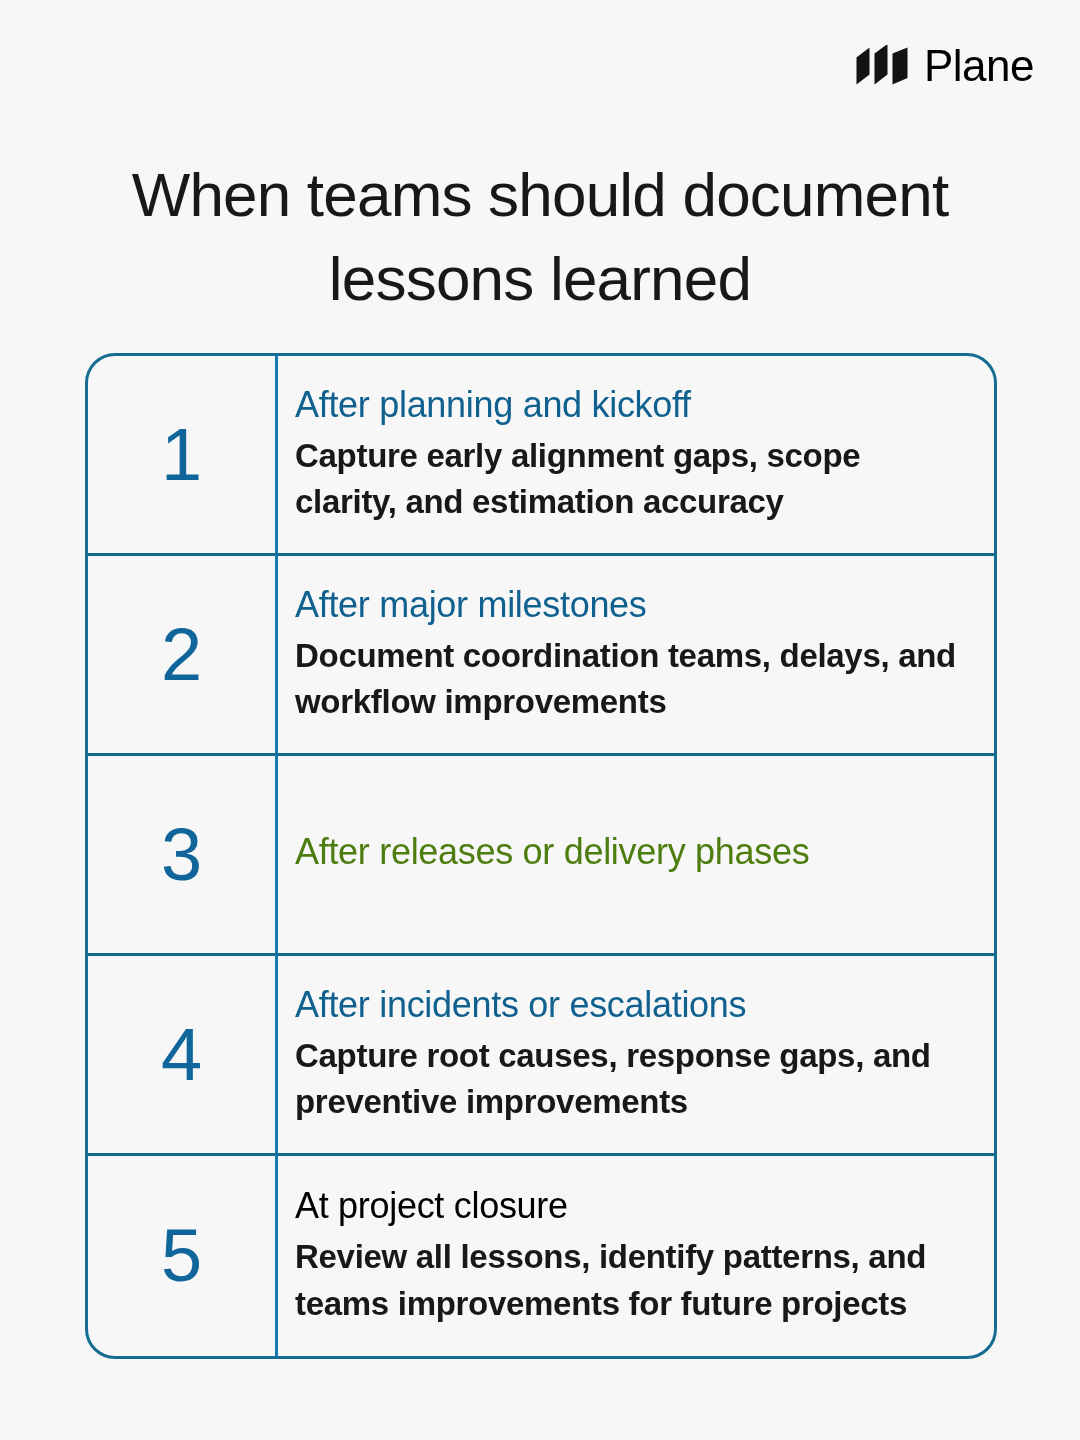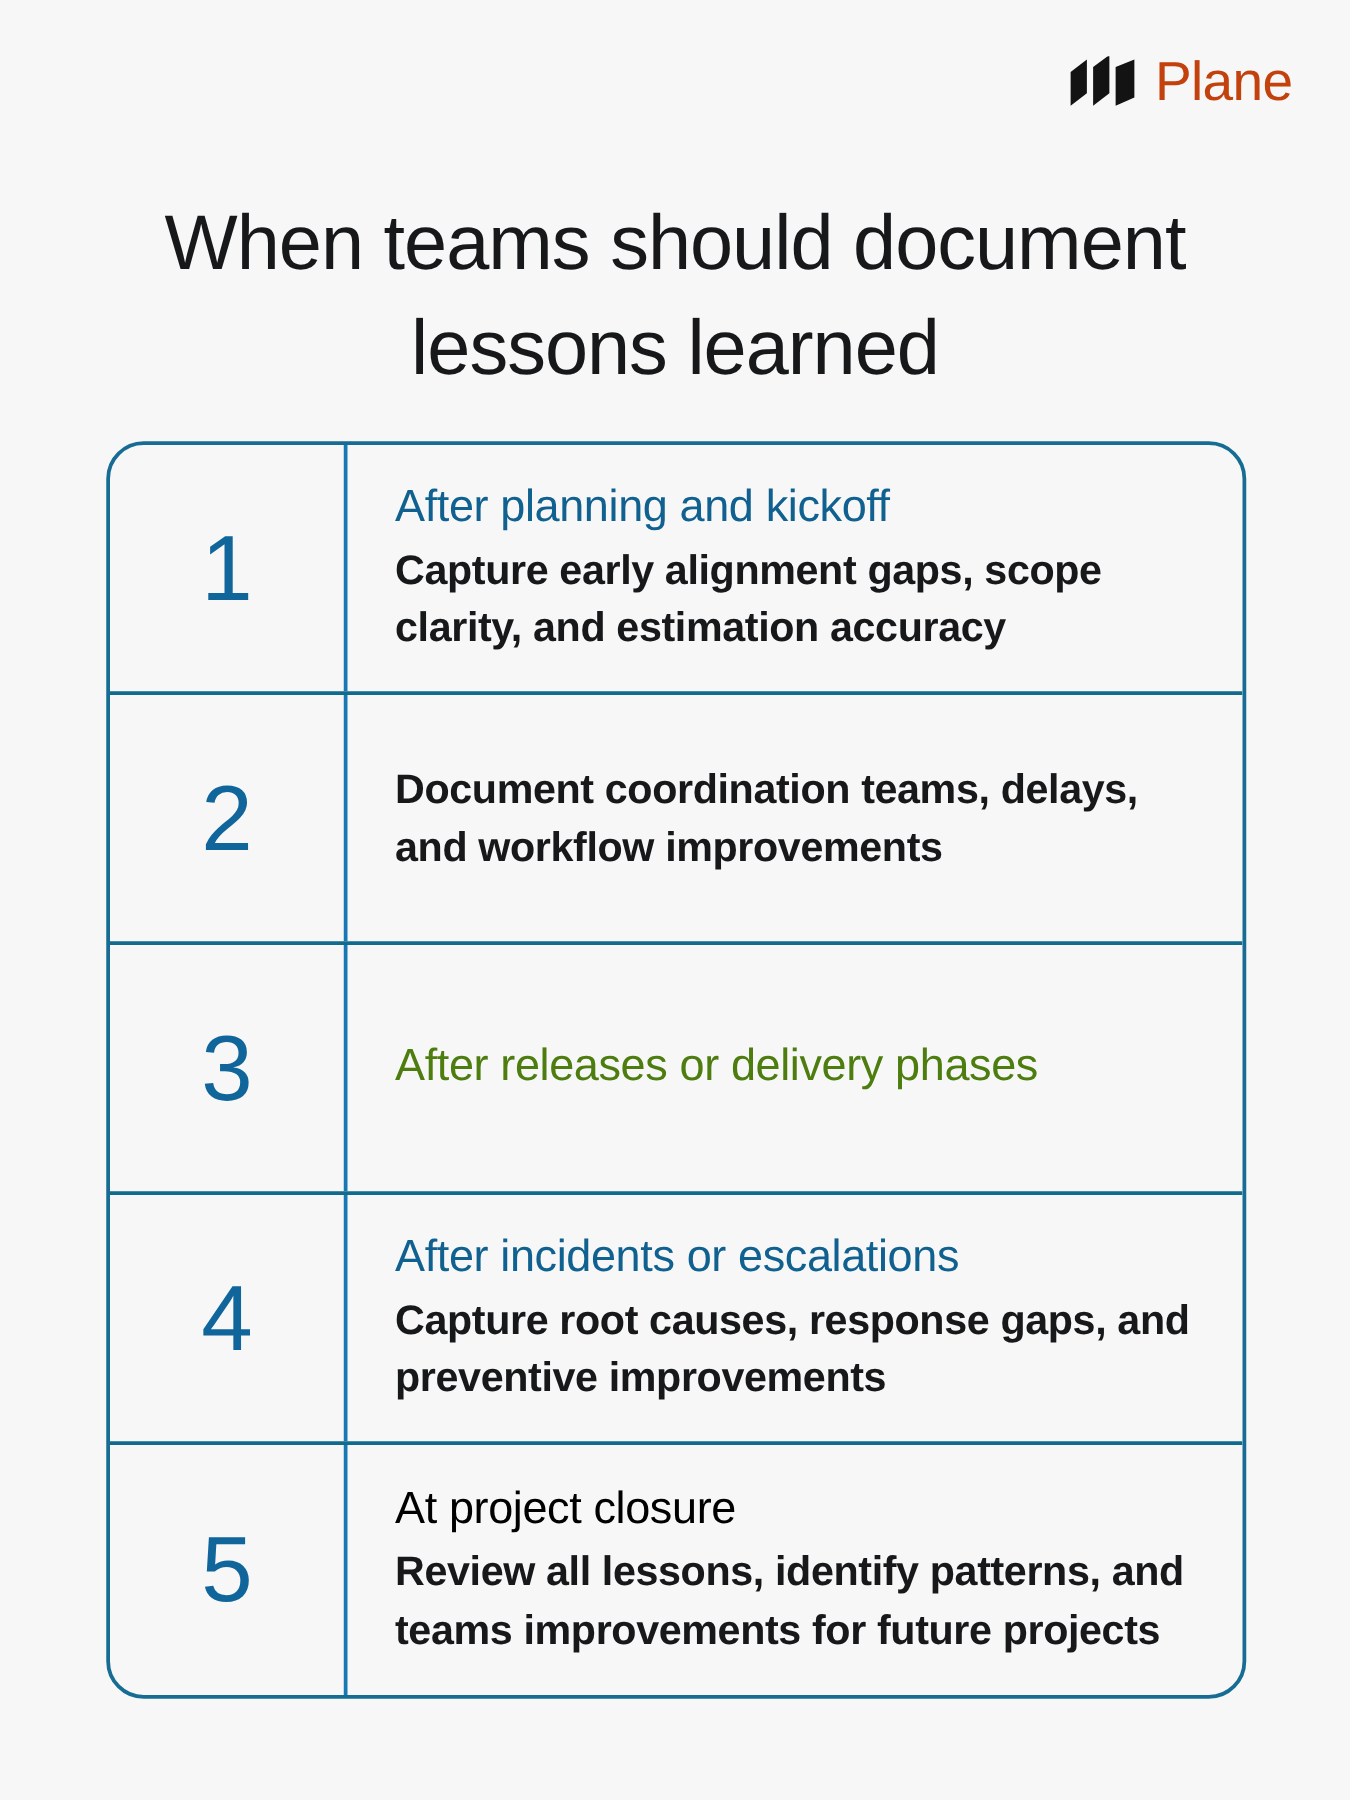--- a/index.html
+++ b/index.html
@@ -34,21 +34,21 @@
   .brand-mark {
     display: block;
     width: 56px;
     height: 42px;
   }
   .brand-name {
     font-size: 44px;
     line-height: 1;
     font-weight: 500;
     letter-spacing: -0.5px;
-    color: #c2410c;
+    color: #000000;
   }
 
   
   .title {
     position: absolute;
     top: 153px;
     left: 60px;
     width: 960px;
     text-align: center;
     font-size: 62px;
@@ -97,21 +97,21 @@
     font-weight: 400;
     color: #10659b;
     letter-spacing: 0px;
   }
 
   .row-content-cell {
     flex: 1 1 auto;
     display: flex;
     flex-direction: column;
     justify-content: center;
-    padding: 22px 34px 22px 38px;
+    padding: 22px 34px 22px 17px;
     box-sizing: border-box;
   }
 
   .row-heading {
     font-size: 36px;
     line-height: 1.22;
     font-weight: 400;
     letter-spacing: -0.3px;
     margin: 0 0 6px 0;
   }
@@ -152,20 +152,21 @@
         <p class="row-heading" style="color:#10618f">After planning and kickoff</p>
         <p class="row-desc">Capture early alignment gaps, scope clarity, and estimation accuracy</p>
       </div>
     </div>
 
     <div class="row">
       <div class="row-number-cell">
         <span class="row-number">2</span>
       </div>
       <div class="row-content-cell">
+        <p class="row-heading" style="color:#10618f">After major milestones</p>
         <p class="row-desc">Document coordination teams, delays, and workflow improvements</p>
       </div>
     </div>
 
     <div class="row">
       <div class="row-number-cell">
         <span class="row-number">3</span>
       </div>
       <div class="row-content-cell">
         <p class="row-heading" style="color:#4d7c0f">After releases or delivery phases</p>

